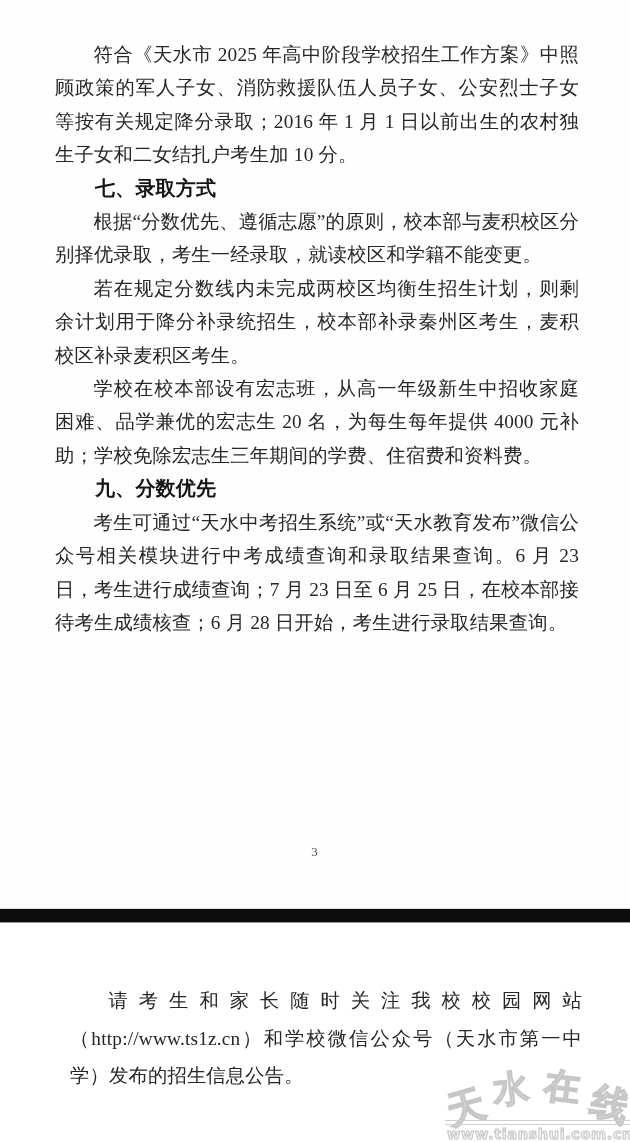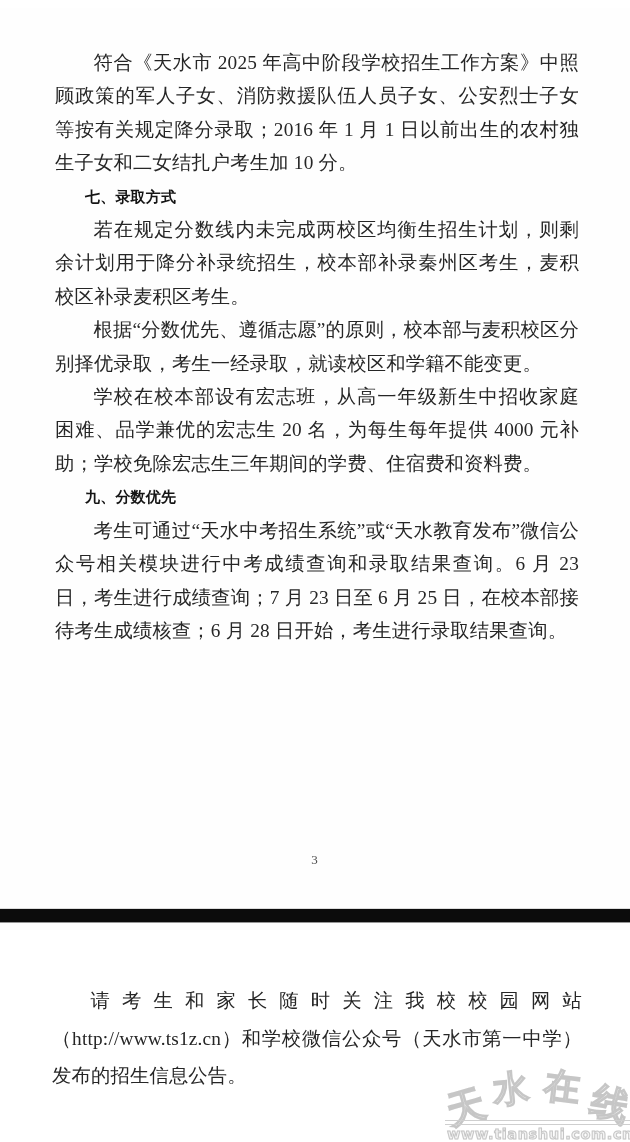--- a/index.html
+++ b/index.html
@@ -6,21 +6,21 @@
   body {
     width: 630px; height: 1142px;
     background: #ffffff;
     position: relative;
     overflow: hidden;
     font-family: "Liberation Serif", "DejaVu Serif", serif;
   }
 
   
   .page-top {
-    position: absolute; top: 8px; left: 0;
+    position: absolute; top: 0; left: 0;
     width: 630px; height: 909px;
     background: #fefefe;
     overflow: hidden;
   }
   .doc {
     padding: 38px 51px 0 55px;
     font-size: 19.3px;
     line-height: 33.4px;
     color: #262626;
     text-align: justify;
@@ -28,21 +28,21 @@
     letter-spacing: 0.2px;
   }
   .doc p.paragraph {
     margin: 0;
     text-indent: 2em;
   }
   .doc h2.heading {
     margin: 0;
     font-family: "Liberation Sans", "DejaVu Sans", sans-serif;
     font-weight: 700;
-    font-size: 15px;
+    font-size: 20px;
     line-height: 33.4px;
     color: #141414;
     text-indent: 2em;
     text-align: right;
   }
   .page-number {
     position: absolute;
     top: 844px; left: 0;
     width: 100%;
     text-align: center;
@@ -61,21 +61,21 @@
   }
 
   
   .page-bottom {
     position: absolute;
     top: 924px; left: 0;
     width: 630px; height: 218px;
     background: #ffffff;
   }
   .footer-note {
-    padding: 58px 48px 0 52px;
+    padding: 58px 48px 0 70px;
     font-size: 19.3px;
     line-height: 37.5px;
     color: #262626;
     text-align: justify;
     text-align-last: left;
     letter-spacing: 0.2px;
   }
   .footer-note p { margin: 0; text-indent: 2em; }
 
   
@@ -119,22 +119,22 @@
     text-shadow: 0 0 1px #d4d4d4;
   }
 </style>
 </head>
 <body>
 
 <div class="page-top">
   <div class="doc">
       <p class="paragraph">符合《天水市 2025 年高中阶段学校招生工作方案》中照顾政策的军人子女、消防救援队伍人员子女、公安烈士子女等按有关规定降分录取；2016 年 1 月 1 日以前出生的农村独生子女和二女结扎户考生加 10 分。</p>
       <h2 class="heading">七、录取方式</h2>
+      <p class="paragraph">根据“分数优先、遵循志愿”的原则，校本部与麦积校区分别择优录取，考生一经录取，就读校区和学籍不能变更。</p>
       <p class="paragraph">若在规定分数线内未完成两校区均衡生招生计划，则剩余计划用于降分补录统招生，校本部补录秦州区考生，麦积校区补录麦积区考生。</p>
-      <p class="paragraph">根据“分数优先、遵循志愿”的原则，校本部与麦积校区分别择优录取，考生一经录取，就读校区和学籍不能变更。</p>
       <p class="paragraph">学校在校本部设有宏志班，从高一年级新生中招收家庭困难、品学兼优的宏志生 20 名，为每生每年提供 4000 元补助；学校免除宏志生三年期间的学费、住宿费和资料费。</p>
       <h2 class="heading">九、分数优先</h2>
       <p class="paragraph">考生可通过“天水中考招生系统”或“天水教育发布”微信公众号相关模块进行中考成绩查询和录取结果查询。6 月 23 日，考生进行成绩查询；7 月 23 日至 6 月 25 日，在校本部接待考生成绩核查；6 月 28 日开始，考生进行录取结果查询。</p>
     </div>
   <div class="page-number">3</div>
 </div>
 
 <div class="divider-bar"></div>
 
 <div class="page-bottom">

